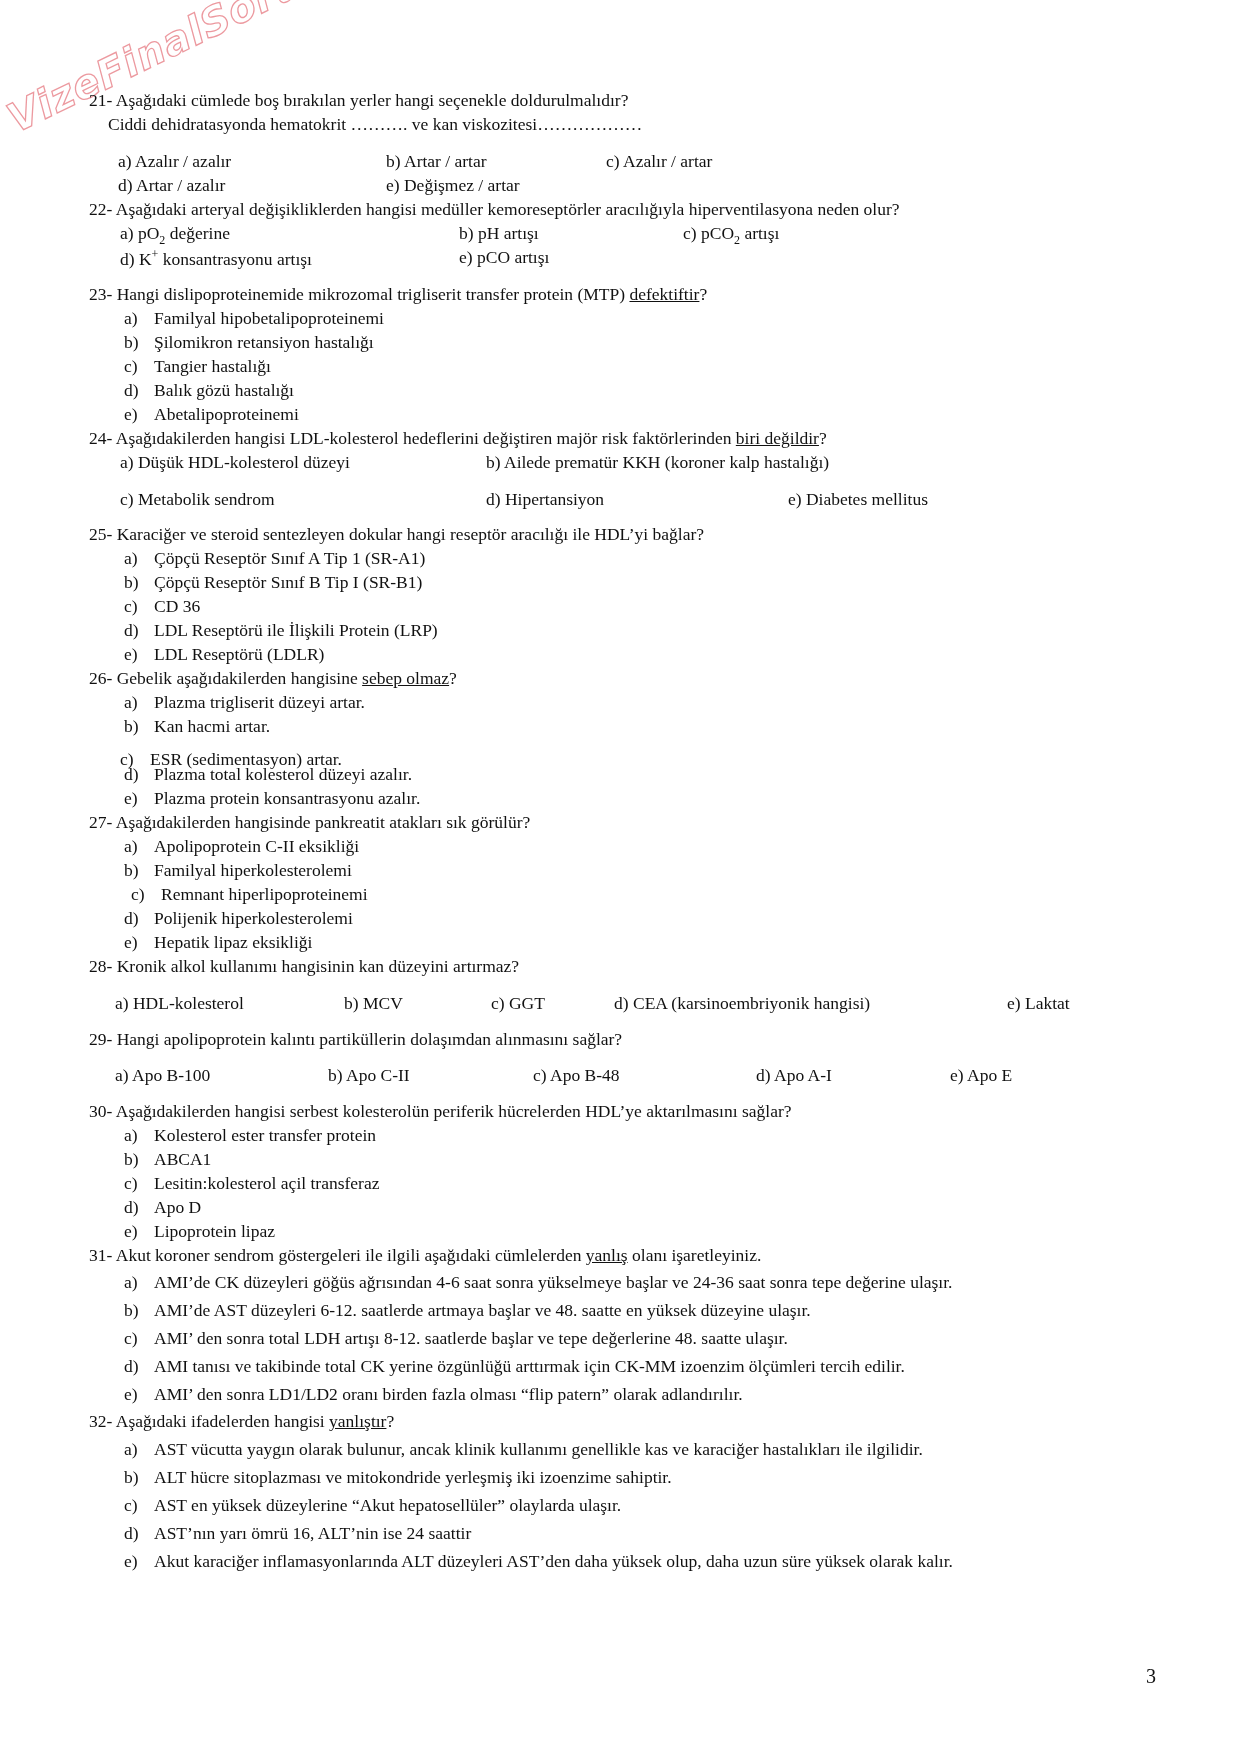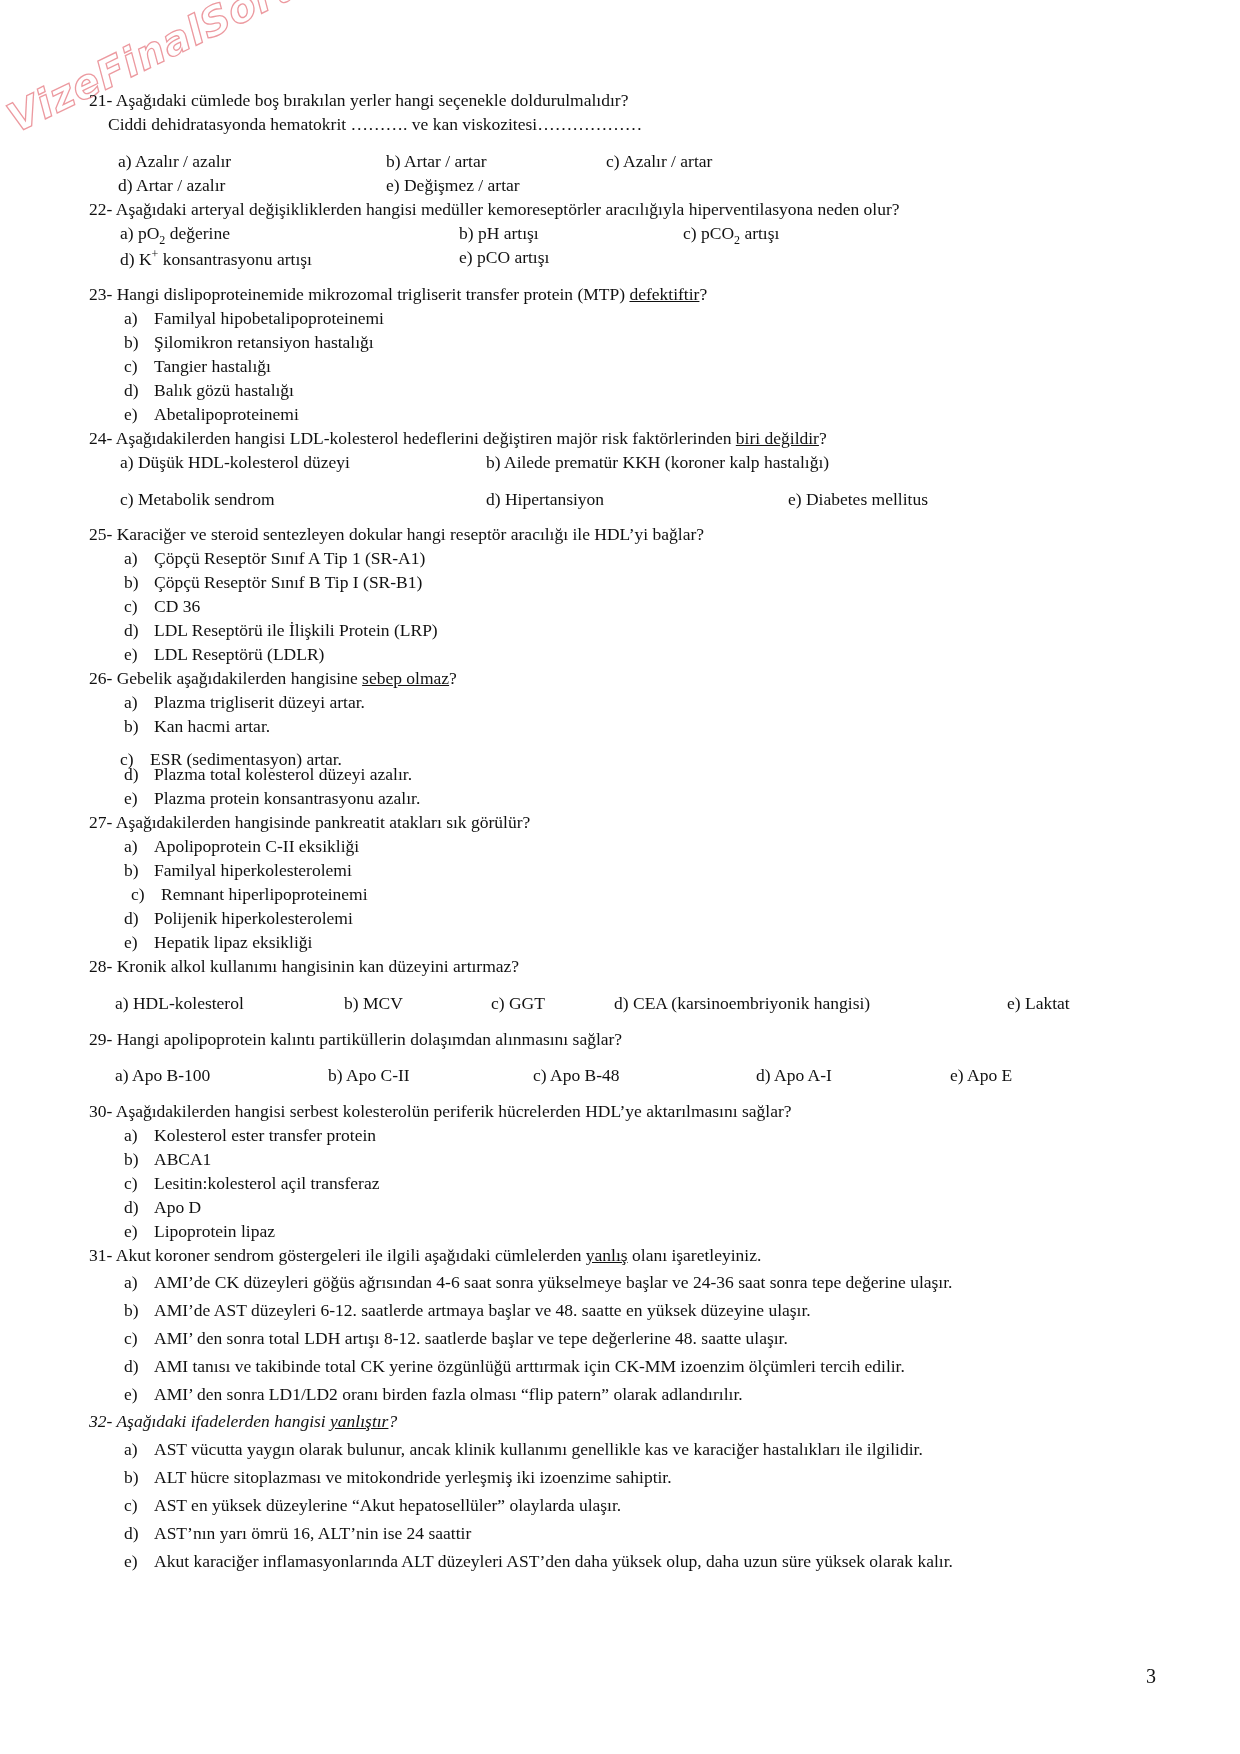--- a/index.html
+++ b/index.html
@@ -126,21 +126,21 @@
   <div>
     <div class="q" style="top:1245px;"><span>31- Akut koroner sendrom göstergeleri ile ilgili aşağıdaki cümlelerden </span><span class="u">yanlış</span><span> olanı işaretleyiniz</span><span class="b">.</span></div>
     <div class="opt" style="top:1272px; left:124px;"><span class="lbl">a)</span><span>AMI’de CK düzeyleri göğüs ağrısından 4-6 saat sonra yükselmeye başlar ve 24-36 saat sonra tepe değerine ulaşır.</span></div>
     <div class="opt" style="top:1300px; left:124px;"><span class="lbl">b)</span><span>AMI’de AST düzeyleri 6-12. saatlerde artmaya başlar ve 48. saatte en yüksek düzeyine ulaşır.</span></div>
     <div class="opt" style="top:1328px; left:124px;"><span class="lbl">c)</span><span>AMI’ den sonra total LDH artışı 8-12. saatlerde başlar ve tepe değerlerine 48. saatte ulaşır.</span></div>
     <div class="opt b" style="top:1356px; left:124px;"><span class="lbl">d)</span><span>AMI tanısı ve takibinde total CK yerine özgünlüğü arttırmak için CK-MM izoenzim ölçümleri tercih edilir.</span></div>
     <div class="opt" style="top:1384px; left:124px;"><span class="lbl">e)</span><span>AMI’ den sonra LD1/LD2 oranı birden fazla olması “flip patern” olarak adlandırılır.</span></div>
   </div>
 
   <div>
-    <div class="q" style="top:1411px;font-style:italic;"><span>32- Aşağıdaki ifadelerden hangisi </span><span class="u">yanlıştır</span><span>?</span></div>
+    <div class="q" style="top:1411px;"><span>32- Aşağıdaki ifadelerden hangisi </span><span class="u">yanlıştır</span><span>?</span></div>
     <div class="opt" style="top:1439px; left:124px;"><span class="lbl">a)</span><span>AST vücutta yaygın olarak bulunur, ancak klinik kullanımı genellikle kas ve karaciğer hastalıkları ile ilgilidir.</span></div>
     <div class="opt b" style="top:1467px; left:124px;"><span class="lbl">b)</span><span>ALT hücre sitoplazması ve mitokondride yerleşmiş iki izoenzime sahiptir.</span></div>
     <div class="opt" style="top:1495px; left:124px;"><span class="lbl">c)</span><span>AST en yüksek düzeylerine “Akut hepatosellüler”  olaylarda ulaşır.</span></div>
     <div class="opt" style="top:1523px; left:124px;"><span class="lbl">d)</span><span>AST’nın yarı ömrü 16, ALT’nin ise 24 saattir</span></div>
     <div class="opt" style="top:1551px; left:124px;"><span class="lbl">e)</span><span>Akut karaciğer inflamasyonlarında ALT düzeyleri AST’den daha yüksek olup, daha uzun süre yüksek olarak kalır.</span></div>
   </div>
 
   <div class="pagenum">3</div>
 </div>
 

